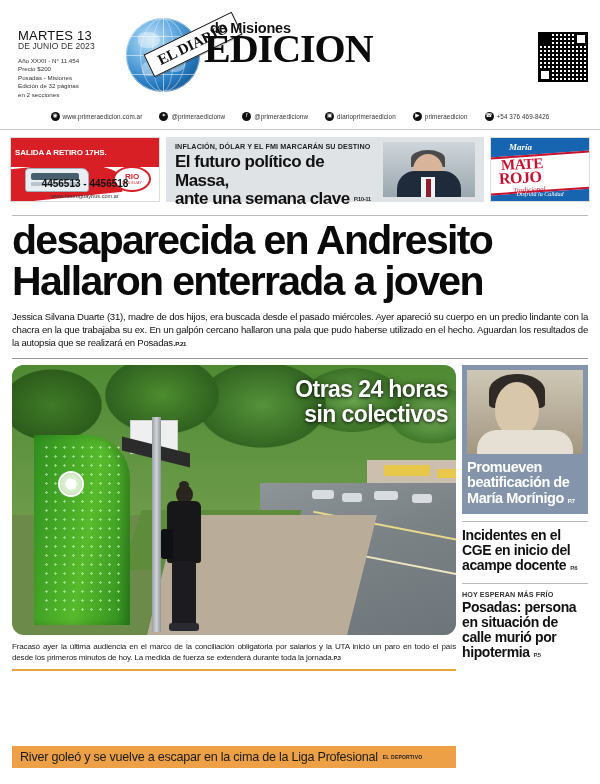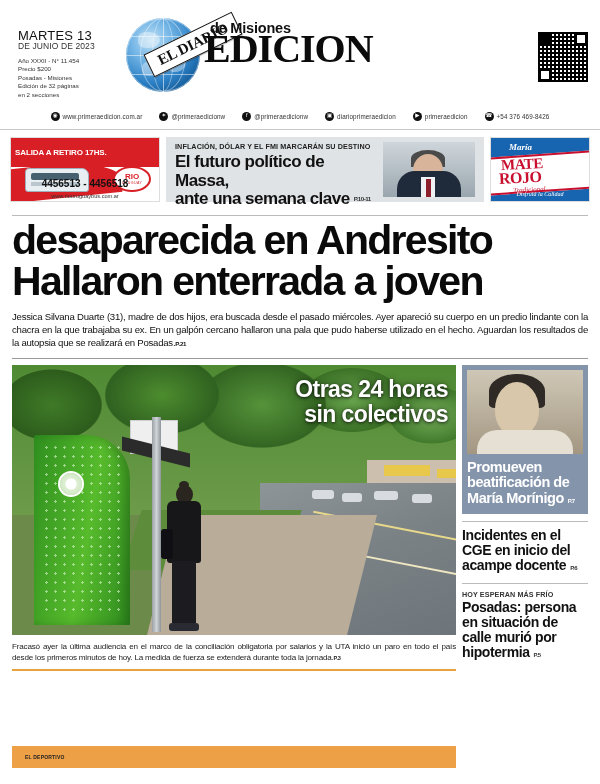--- a/index.html
+++ b/index.html
@@ -111,21 +111,21 @@
   .lead-rule{border-top:1px solid #bbb;margin:3px 0 0 0;}
   .lead-head{font-size:41px;font-weight:bold;line-height:41px;letter-spacing:-1.7px;color:#0a0a0a;margin-top:4px;}
   .lead-body{margin-top:8px;font-size:9.6px;line-height:13.2px;color:#111;text-align:justify;
     font-family:"Liberation Sans",sans-serif;letter-spacing:-.25px;}
   .lead-body .pg{font-size:6.2px;font-weight:bold;}
   .lead-rule2{border-top:1px solid #999;margin-top:7px;}
 
   
   .middle{display:flex;gap:6px;padding:6px 12px 0 12px;}
   .photocol{width:444px;}
-  .mainphoto{position:relative;width:444px;height:270px;overflow:hidden;background:#6c8a4a;}
+  .mainphoto{position:relative;width:444px;height:270px;overflow:hidden;background:#6c8a4a;border-radius:12px;}
   .sky{position:absolute;left:240px;top:0;width:204px;height:120px;background:linear-gradient(#cfe3ef,#eef4f2);}
   .trees{position:absolute;left:0;top:0;width:444px;height:150px;
     background:
       radial-gradient(ellipse 70px 50px at 40px 40px,#3f7a27 0%,#2d5c1c 70%,transparent 72%),
       radial-gradient(ellipse 80px 55px at 150px 30px,#4d8c2e 0%,#2f6120 70%,transparent 72%),
       radial-gradient(ellipse 90px 60px at 250px 40px,#55933a 0%,#336522 70%,transparent 72%),
       radial-gradient(ellipse 70px 45px at 340px 35px,#6aa84f 0%,#3c7227 70%,transparent 72%),
       radial-gradient(ellipse 60px 40px at 420px 50px,#76b05a 0%,#417a2c 70%,transparent 72%),
       linear-gradient(#4f8a33,#6d9b4a);}
   .road{position:absolute;left:248px;top:118px;width:196px;height:152px;
@@ -391,16 +391,17 @@
       <div class="rstory">
         <div class="kick">HOY ESPERAN MÁS FRÍO</div>
         <h3>
           <span>Posadas: persona en situación de calle murió por hipotermia</span><span class="pg">P.5</span>
         </h3>
       </div>
     </div>
   </div>
 
   <div class="bottombar">
+    <span class="t">River goleó y se vuelve a escapar en la cima de la Liga Profesional</span>
     <span class="tag">EL DEPORTIVO</span>
   </div>
 
 </div>
 
 </body></html>

